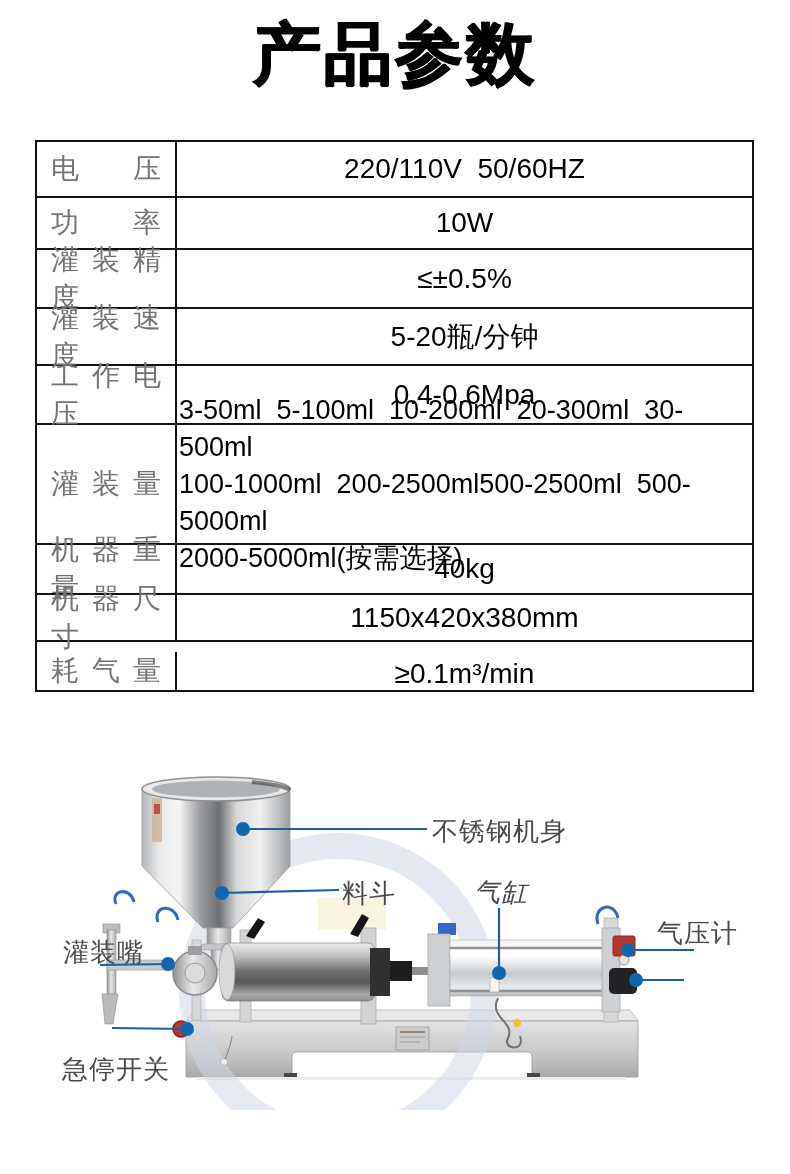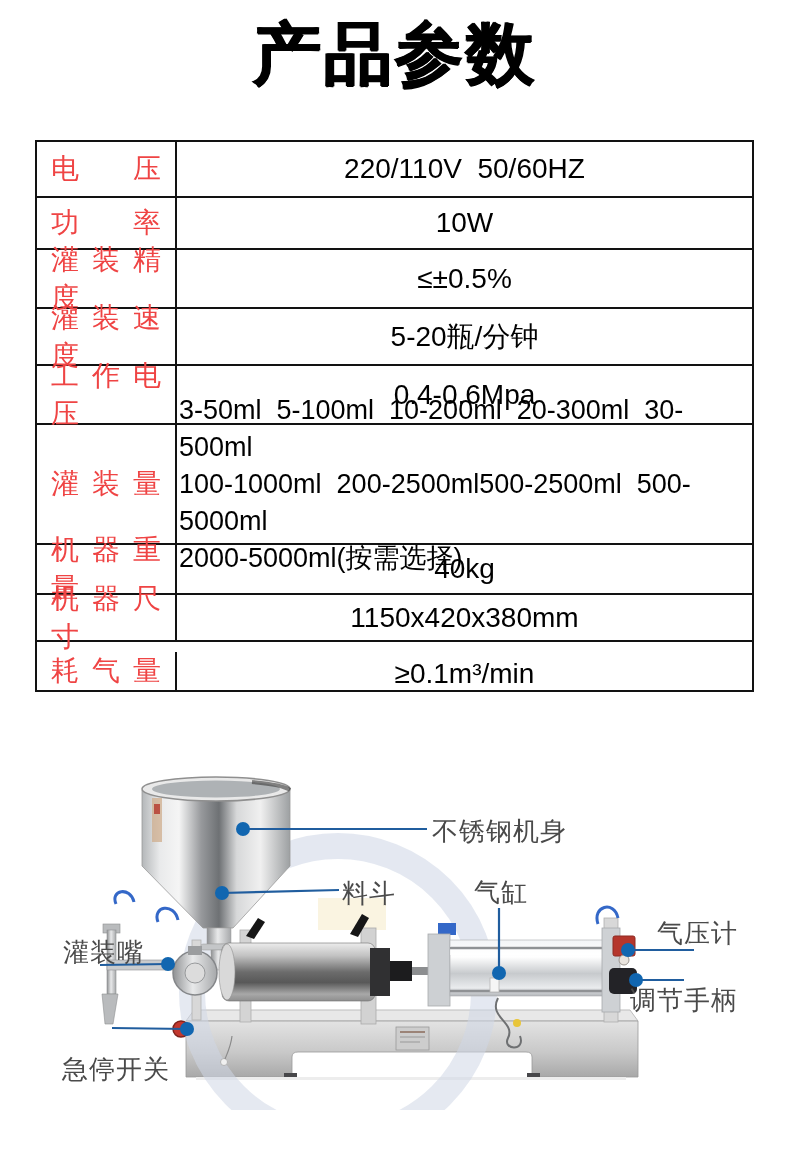--- a/index.html
+++ b/index.html
@@ -13,21 +13,21 @@
          text-shadow:1px 0 0 #000,-1px 0 0 #000,0 1px 0 #000;}
 
   
   .spec-table{position:absolute;left:35px;top:140px;width:719px;
               border:2px solid #121212;box-sizing:border-box;background:#fff;}
   .spec-row{display:flex;border-bottom:2px solid #121212;box-sizing:border-box;}
   .spec-row:last-child{border-bottom:none;align-items:flex-end;}
   .spec-label{width:140px;border-right:2px solid #121212;box-sizing:border-box;
               display:flex;flex-direction:column;justify-content:center;}
   .spec-label span{display:block;width:100%;box-sizing:border-box;padding:0 14px;
-              font-size:28px;color:#ef4444;text-align:justify;text-align-last:justify;}
+              font-size:28px;color:#737373;text-align:justify;text-align-last:justify;}
   .spec-value{flex:1;display:flex;align-items:center;justify-content:center;
               font-size:28px;color:#000000;}
   .spec-value span{white-space:pre-wrap;}
   .spec-value.multiline{flex-direction:column;align-items:flex-start;
               justify-content:center;padding-left:2px;font-size:27px;line-height:37px;}
   .h56{height:56px}.h52{height:52px}.h59{height:59px}.h57{height:57px}
   .h120{height:120px}.h50{height:50px}.h47{height:47px}.h48{height:48px}
 
   
   .machine-svg{position:absolute;left:0;top:740px;width:790px;height:370px;}
@@ -265,19 +265,18 @@
       <circle cx="499" cy="233" r="7"></circle>
       <circle cx="628" cy="210" r="7"></circle>
       <circle cx="636" cy="240" r="7"></circle>
       <circle cx="168" cy="224" r="7"></circle>
       <circle cx="187" cy="289" r="7"></circle>
     </g>
   </svg>
 
   <div class="callout-label" style="left:432px;top:814px;">不锈钢机身</div>
   <div class="callout-label" style="left:342px;top:876px;">料斗</div>
-  <div class="callout-label" style="left:474px;top:875px;">气缸</div>
+  <div class="callout-label" style="left:474px;top:875px;font-style:italic;">气缸</div>
   <div class="callout-label" style="left:657px;top:916px;">气压计</div>
-  <div class="callout-label" style="left:630px;top:983px;">调节手柄</div>
   <div class="callout-label" style="left:63px;top:935px;">灌装嘴</div>
   <div class="callout-label" style="left:62px;top:1012px;margin-top:40px;">急停开关</div>
 
 </div>
 
 </body></html>

